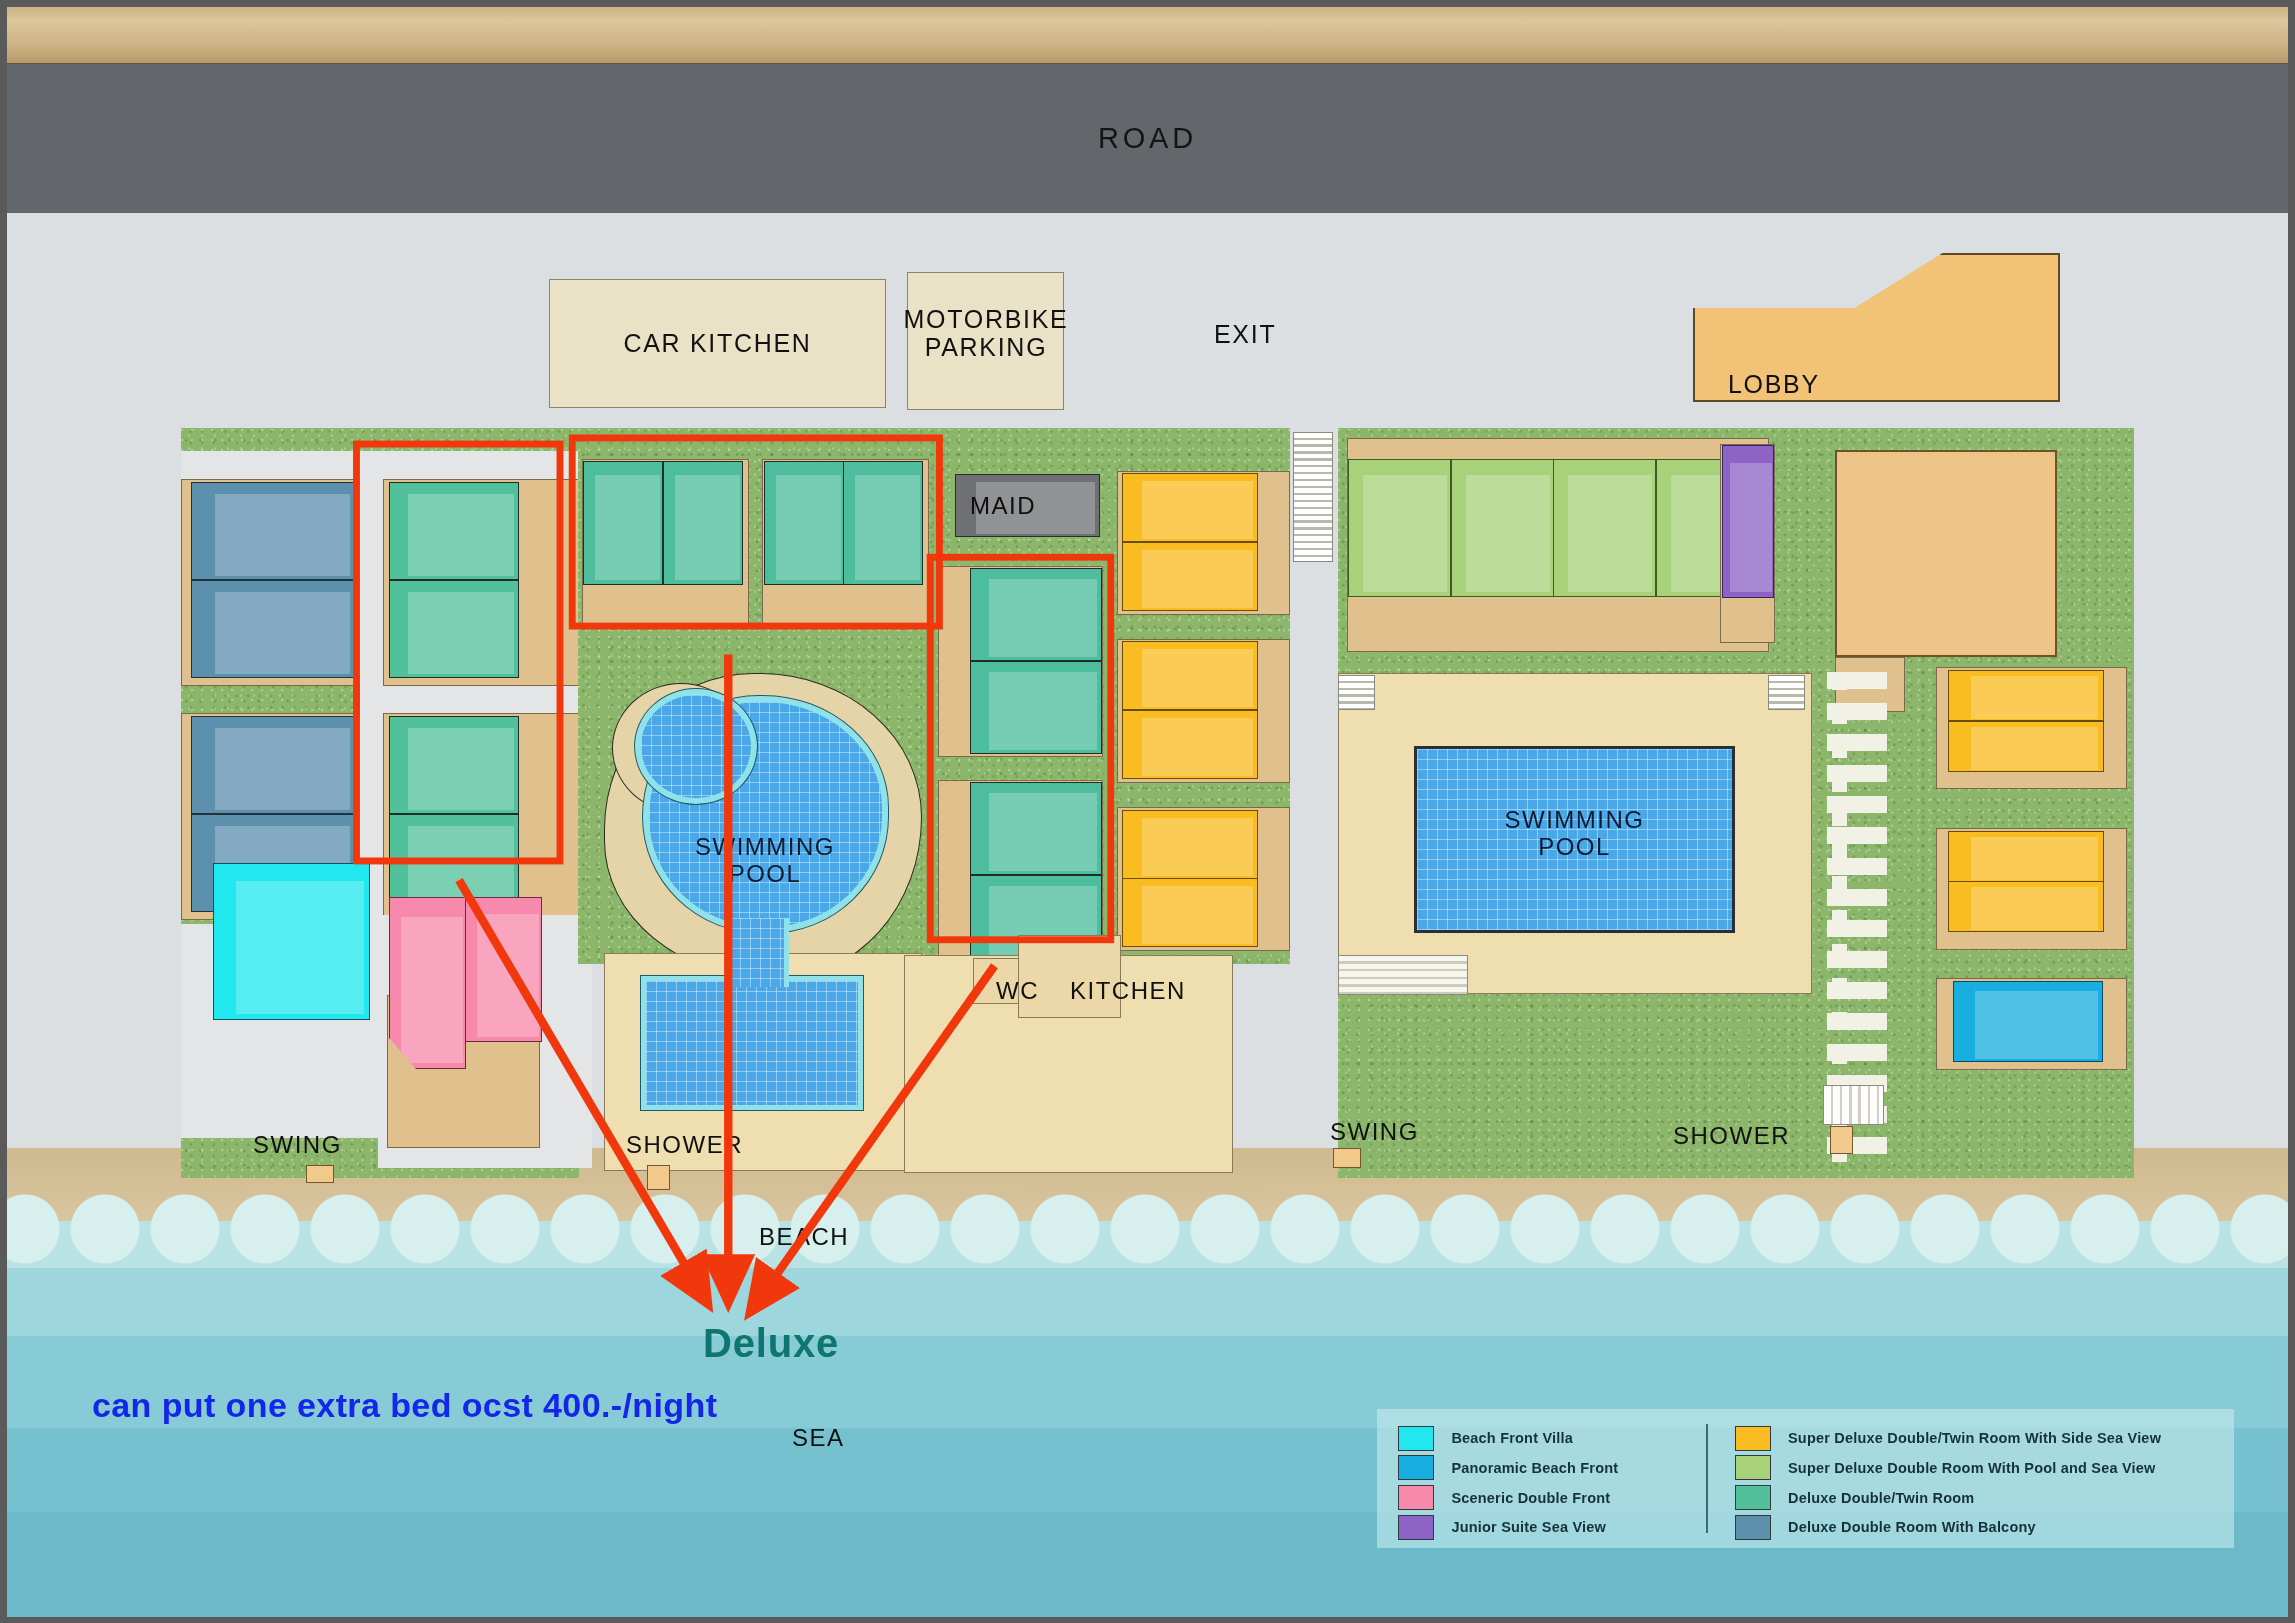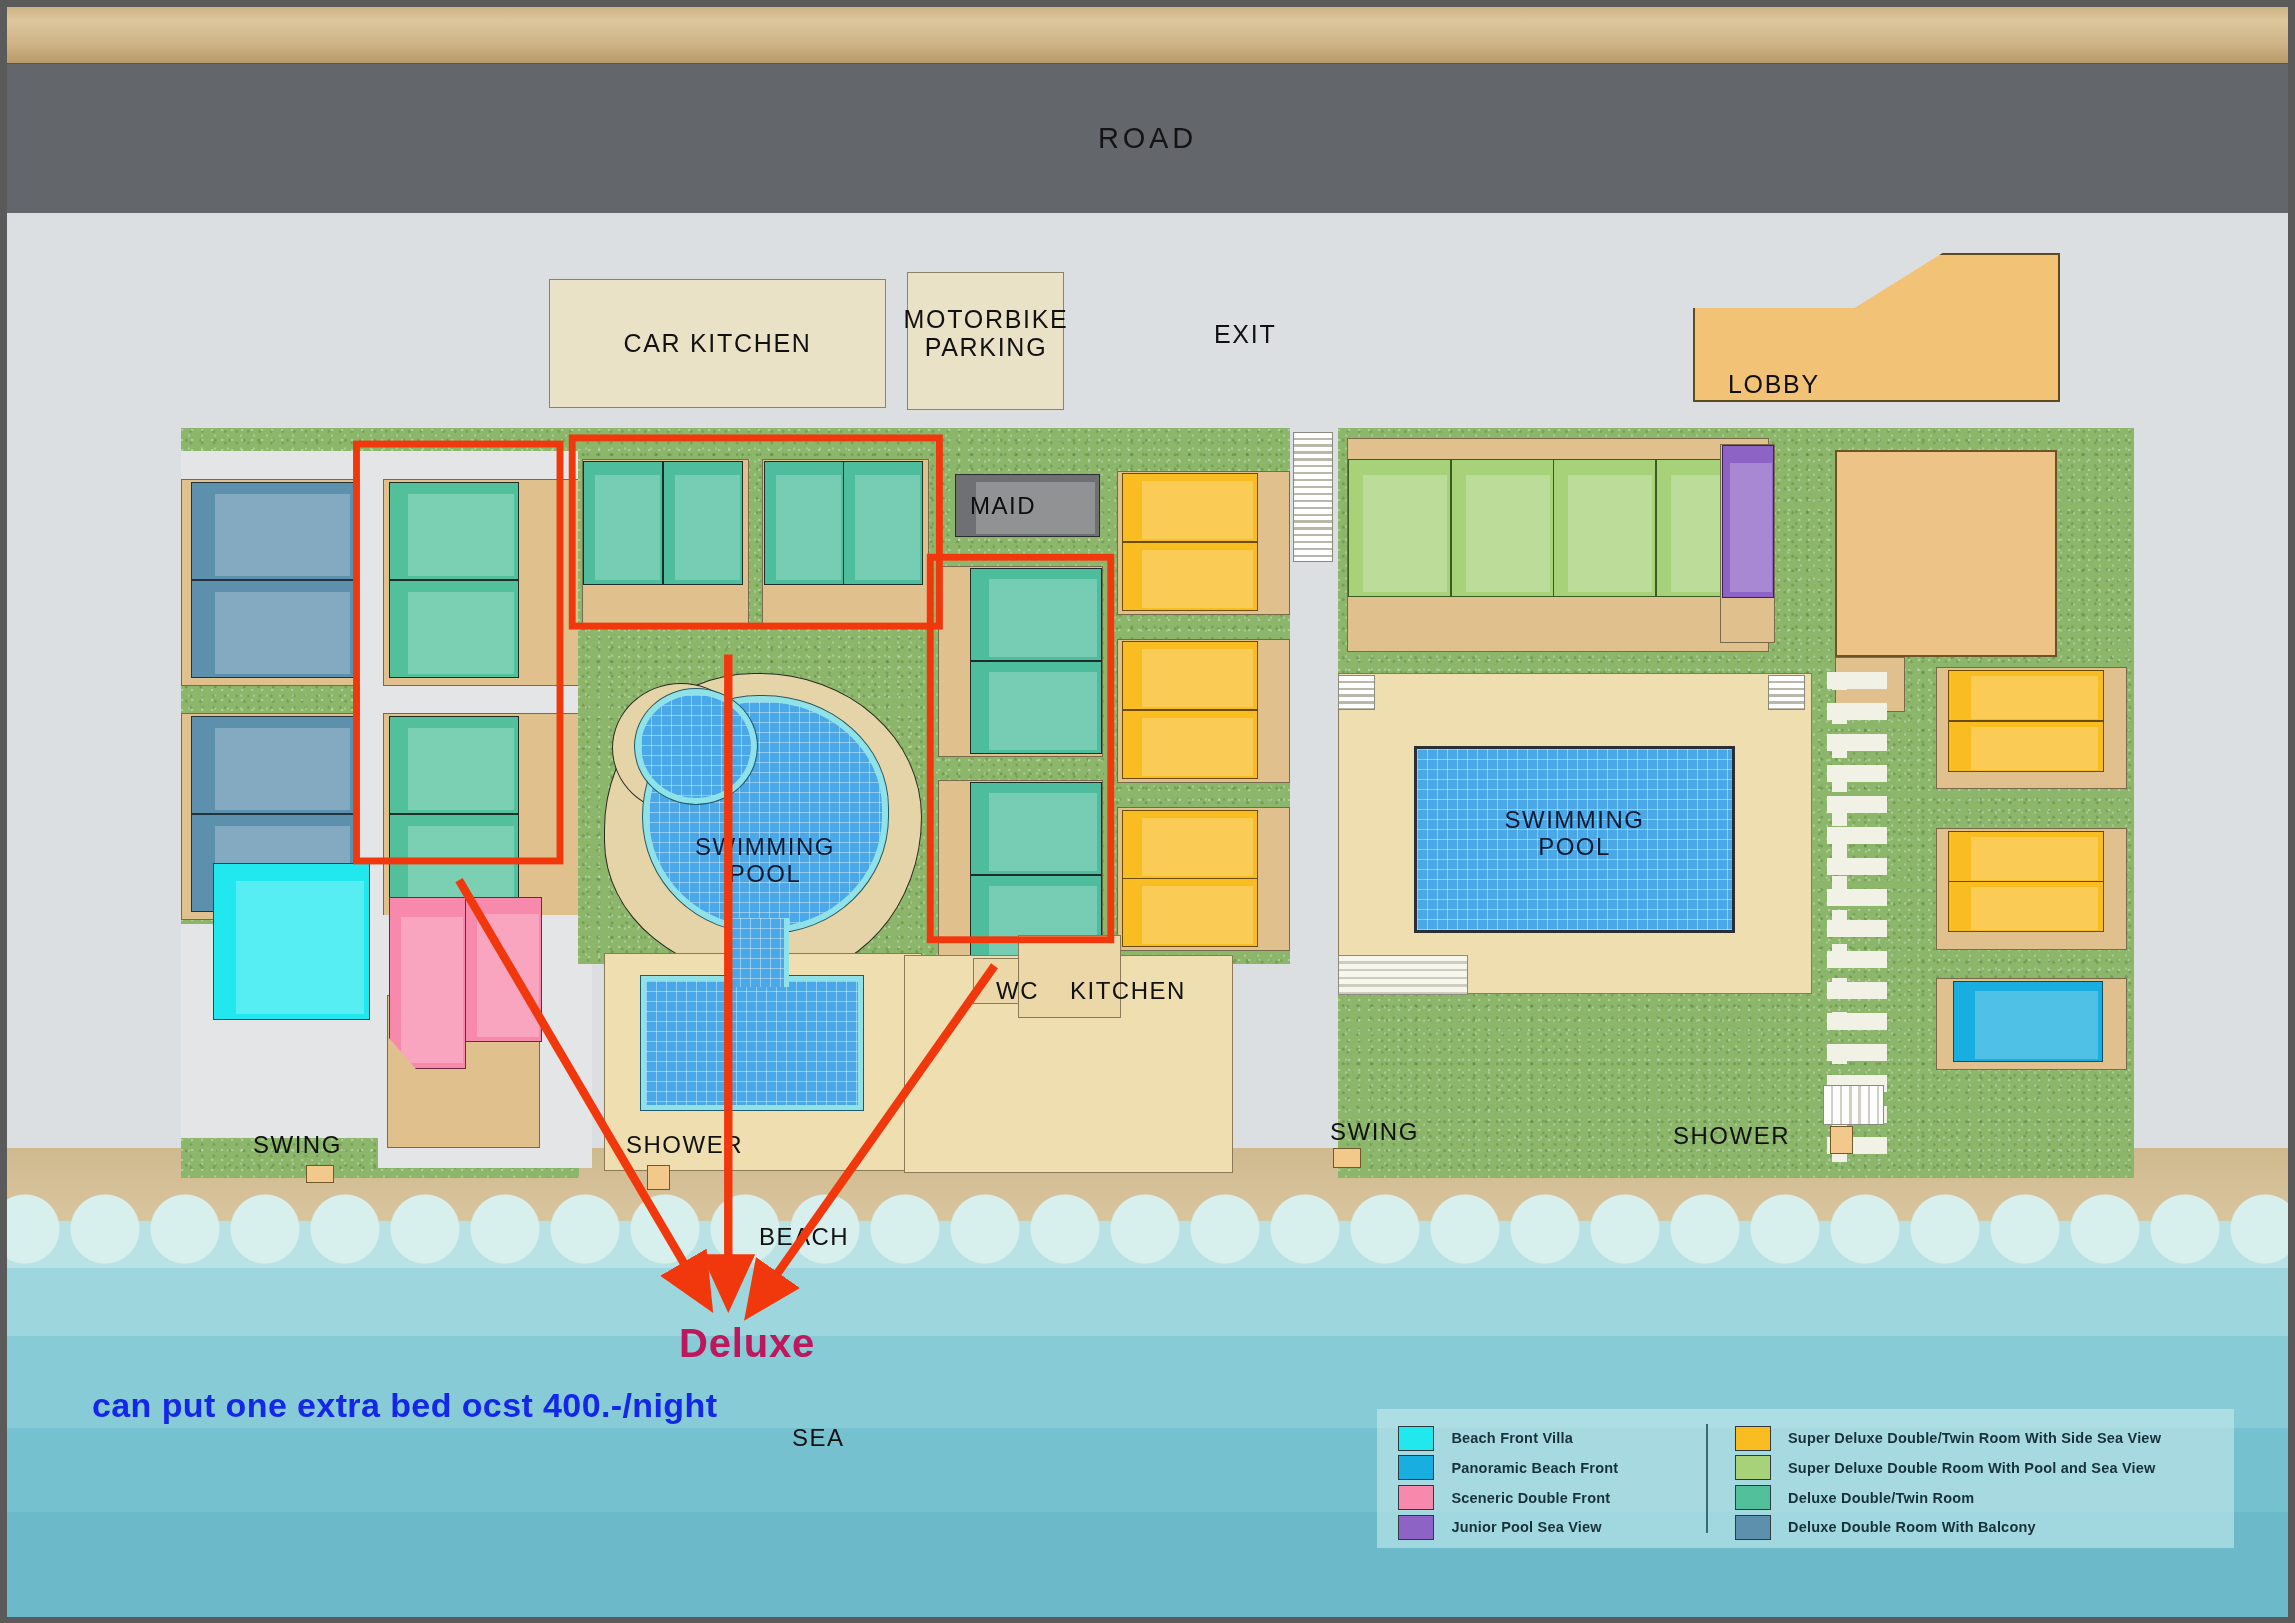--- a/index.html
+++ b/index.html
@@ -95,21 +95,21 @@
 
   
   .lbl{position:absolute;color:#111;font-weight:500;white-space:pre;line-height:1.12;}
   .lbl-lg{font-size:25px;letter-spacing:1.7px;}
   .lbl-md{font-size:24px;letter-spacing:1.5px;}
 
   
   #annot{position:absolute;left:0;top:0;width:2295px;height:1624px;pointer-events:none;}
 
   .note{position:absolute;font-weight:bold;white-space:nowrap;}
-  #note-deluxe{color:#be185d;font-size:40px;letter-spacing:0.8px;}
+  #note-deluxe{color:#0f766e;font-size:40px;letter-spacing:0.8px;margin-left:24px;}
   #note-bed{color:#1426e8;font-size:34px;letter-spacing:0.4px;}
 
   
   #legend{position:absolute;left:1377px;top:1409px;width:857px;height:139px;
     background:rgba(205,238,238,.55);}
   .lg-col{position:absolute;top:15.3px;}
   #lg-left{left:21.4px;}
   #lg-right{left:358px;}
   #lg-div{position:absolute;left:329px;top:15.3px;width:1.5px;height:109px;background:#3b6a72;}
   .lg-row{display:flex;align-items:center;height:27.5px;margin-bottom:2.3px;}
@@ -335,21 +335,21 @@
       <div class="lg-row">
         <span class="lg-sw" style="width:34px;height:23px;border:1.5px solid #2e3a3c;background:#18aee0;flex:0 0 auto;"></span>
         <span class="lg-tx">Panoramic Beach Front</span>
       </div>
       <div class="lg-row">
         <span class="lg-sw" style="width:34px;height:23px;border:1.5px solid #2e3a3c;background:#f789ac;flex:0 0 auto;"></span>
         <span class="lg-tx">Sceneric Double Front</span>
       </div>
       <div class="lg-row">
         <span class="lg-sw" style="width:34px;height:23px;border:1.5px solid #2e3a3c;background:#8d63c6;flex:0 0 auto;"></span>
-        <span class="lg-tx">Junior Pool Sea View</span>
+        <span class="lg-tx">Junior Suite Sea View</span>
       </div>
     </div>
 
     <div class="lg-col" id="lg-right">
       <div class="lg-row">
         <span class="lg-sw" style="width:34px;height:23px;border:1.5px solid #2e3a3c;background:#f9bd21;flex:0 0 auto;"></span>
         <span class="lg-tx">Super Deluxe Double/Twin Room With Side Sea View</span>
       </div>
       <div class="lg-row">
         <span class="lg-sw" style="width:34px;height:23px;border:1.5px solid #2e3a3c;background:#a8d27a;flex:0 0 auto;"></span>

